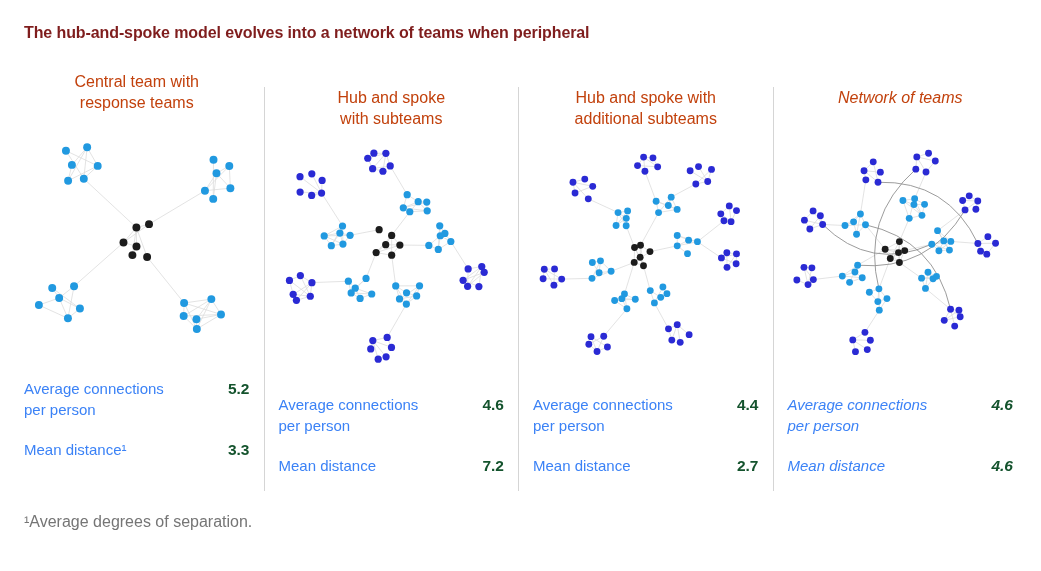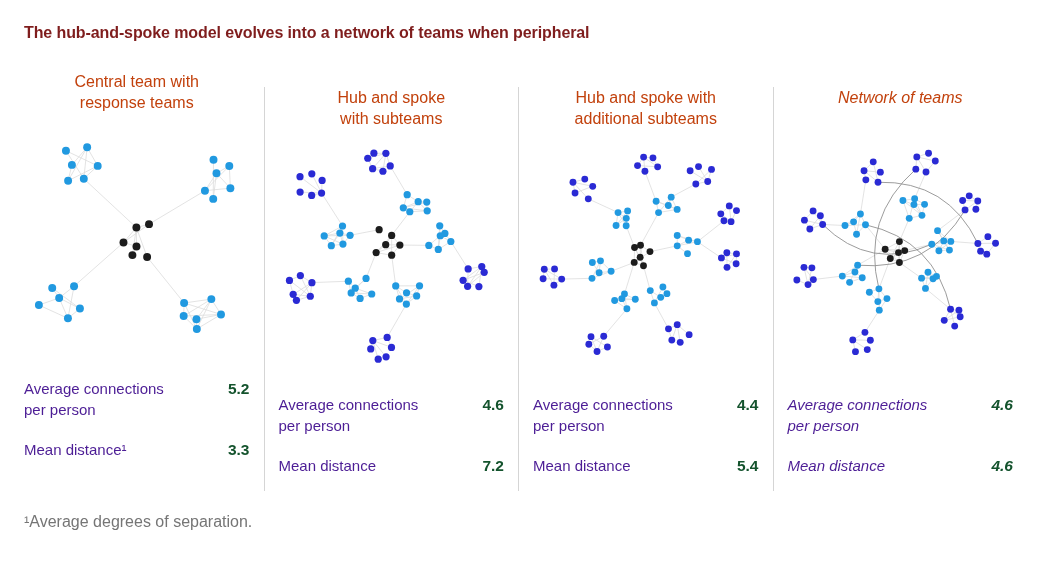--- a/index.html
+++ b/index.html
@@ -26,21 +26,21 @@
   }
   .panel:nth-child(1) .panel-header { max-width:165px; }
   .panel:nth-child(2) .panel-header { max-width:135px; }
   .panel:nth-child(3) .panel-header { max-width:190px; }
   .panel:nth-child(4) .panel-header { max-width:220px; }
   .graph-wrap { margin-top:2px; }
   .graph-wrap svg { display:block; width:100%; height:250px; }
   .stats { margin-top:10px; }
   .stat-row { display:flex; justify-content:space-between; align-items:flex-start; }
   .stat-row + .stat-row { margin-top:20px;gap:44px; }
-  .stat-label { font-size:15px; color:#4c1d95; line-height:1.38; max-width:165px; }
+  .stat-label { font-size:15px; color:#3b82f6; line-height:1.38; max-width:165px; }
   .stat-value { font-size:15.5px; font-weight:700; color:#14532d; padding-top:1px; }
   .footnote { margin:22px 0 0 0; font-size:16px; color:#757575; }
 </style>
 </head>
 <body>
 
 <div class="container">
   <h1 class="title">
     <span>The hub-and-spoke model evolves into a network of teams when peripheral</span>
   </h1>
@@ -535,21 +535,21 @@
             <circle cx="150.2" cy="206.3" r="3.8" fill="#2a2ad4"></circle>
           </svg>
       </div>
       <div class="stats">
         <div class="stat-row">
           <div class="stat-label">Average connections per person</div>
           <div class="stat-value">4.4</div>
         </div>
         <div class="stat-row">
           <div class="stat-label">Mean distance</div>
-          <div class="stat-value">5.4</div>
+          <div class="stat-value">2.7</div>
         </div>
       </div>
     </div>
 
     <div class="panel">
       <div class="panel-header">Network of teams</div>
       <div class="graph-wrap">
         <svg viewBox="0 0 250 260" preserveAspectRatio="xMidYMid meet">
             <line x1="122.5" y1="121.9" x2="123.5" y2="109.6" stroke="#dcdcdc" stroke-width="0.9"></line>
             <line x1="122.5" y1="121.9" x2="123.5" y2="132.8" stroke="#dcdcdc" stroke-width="0.9"></line>

